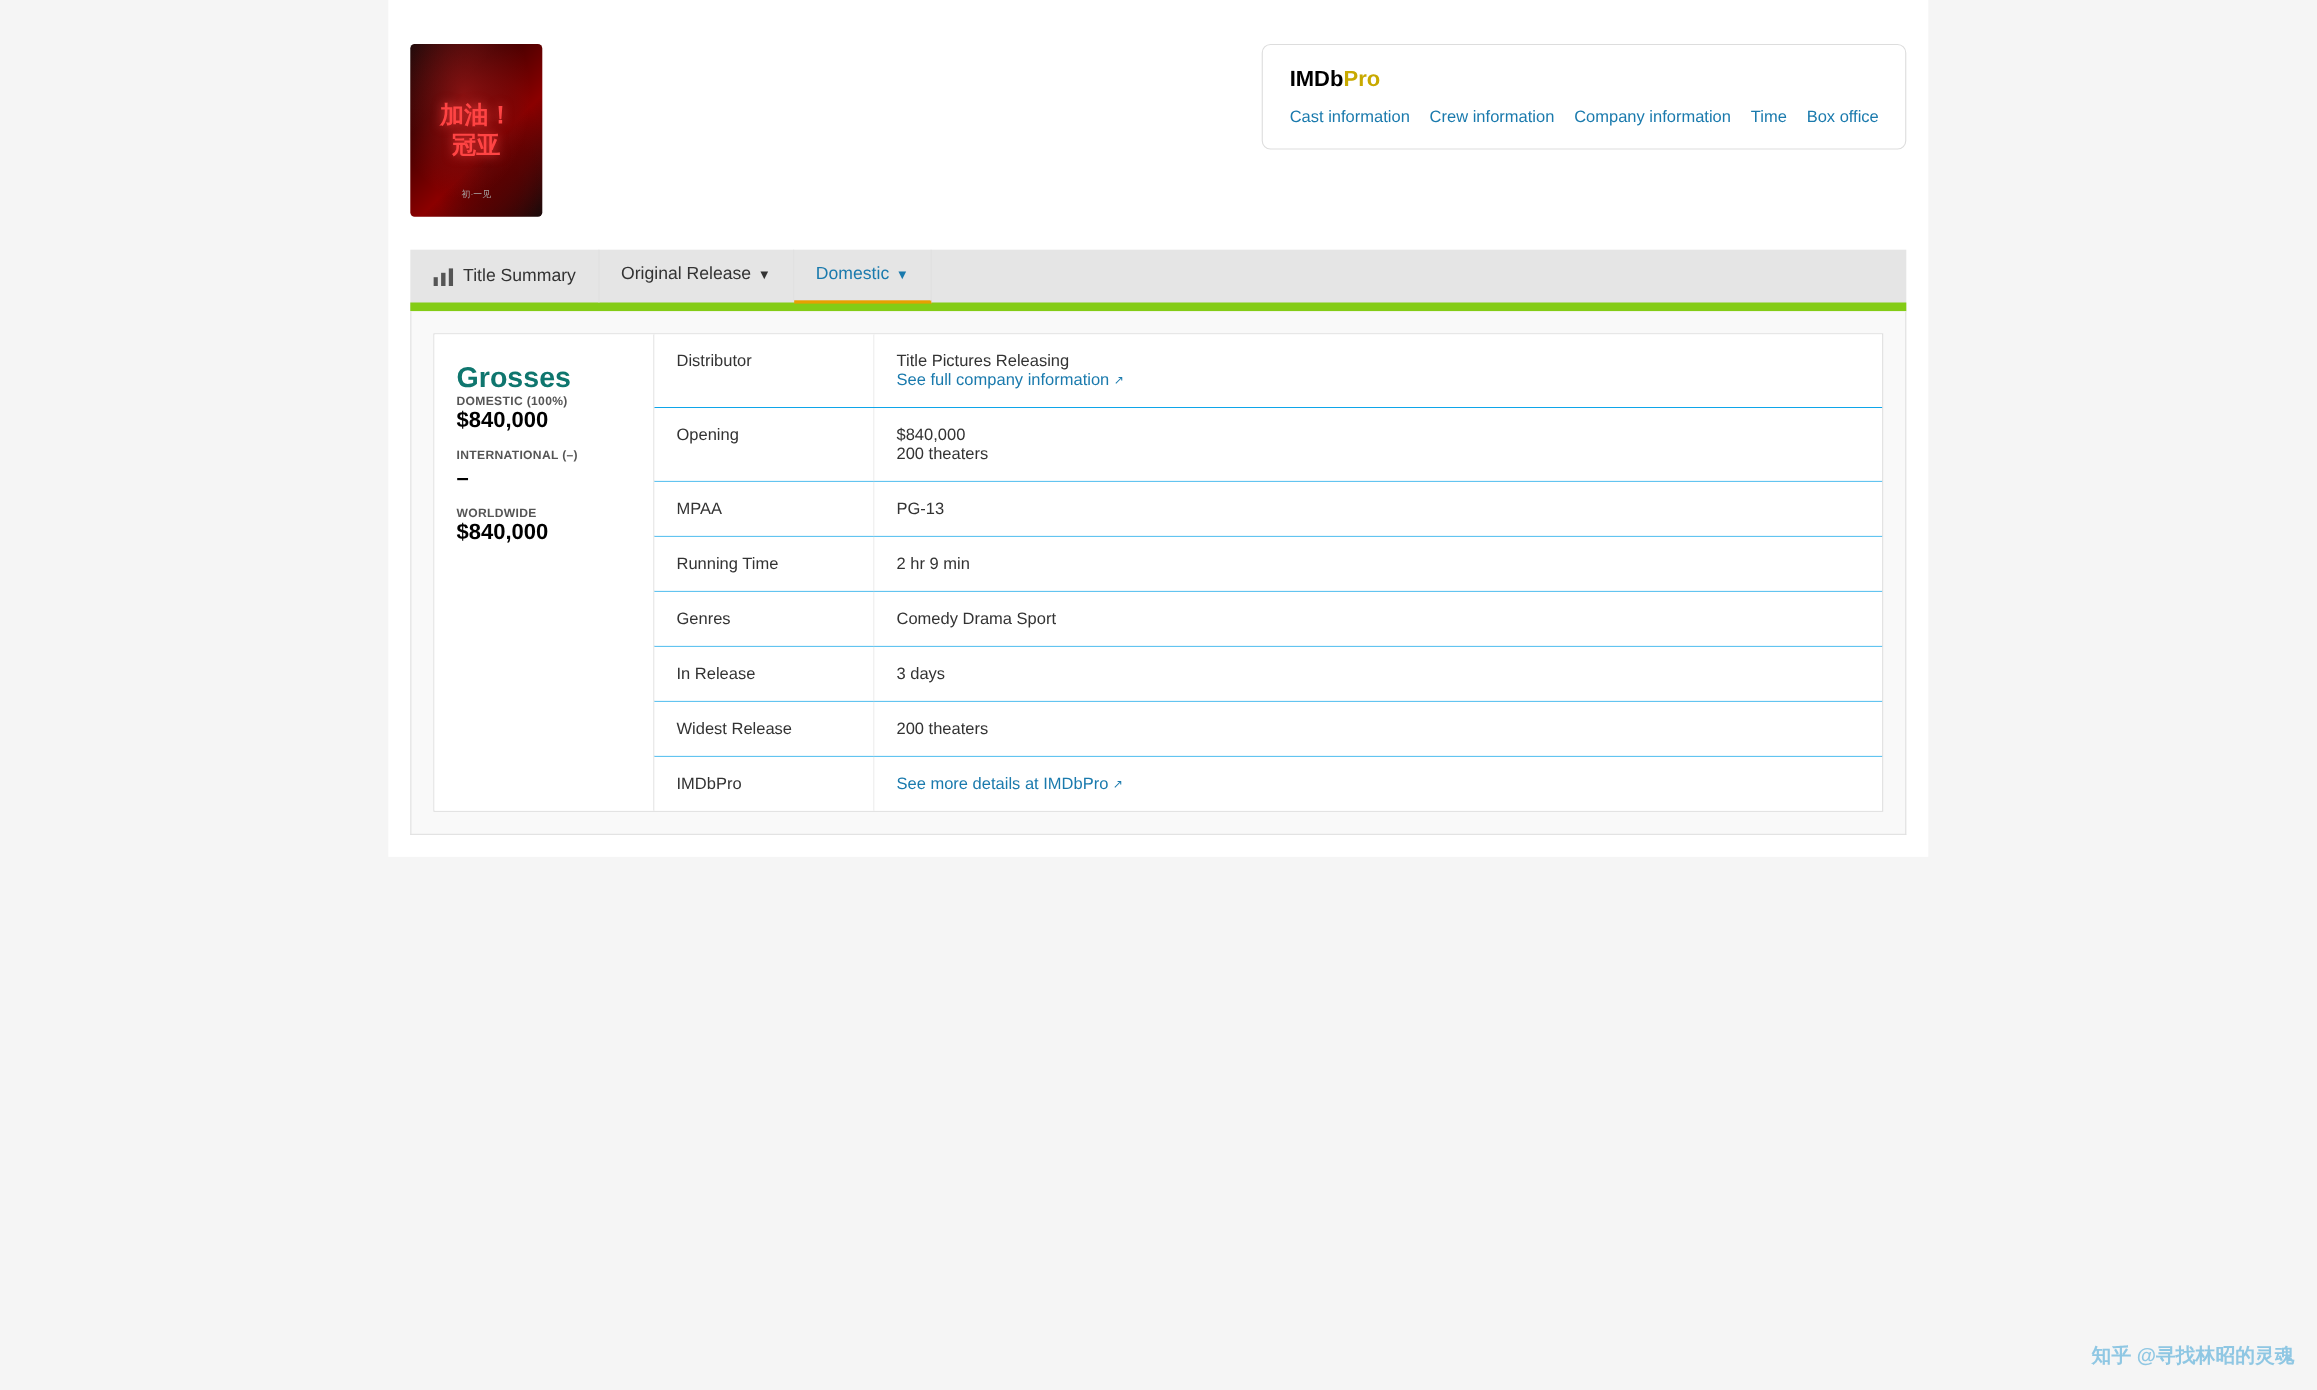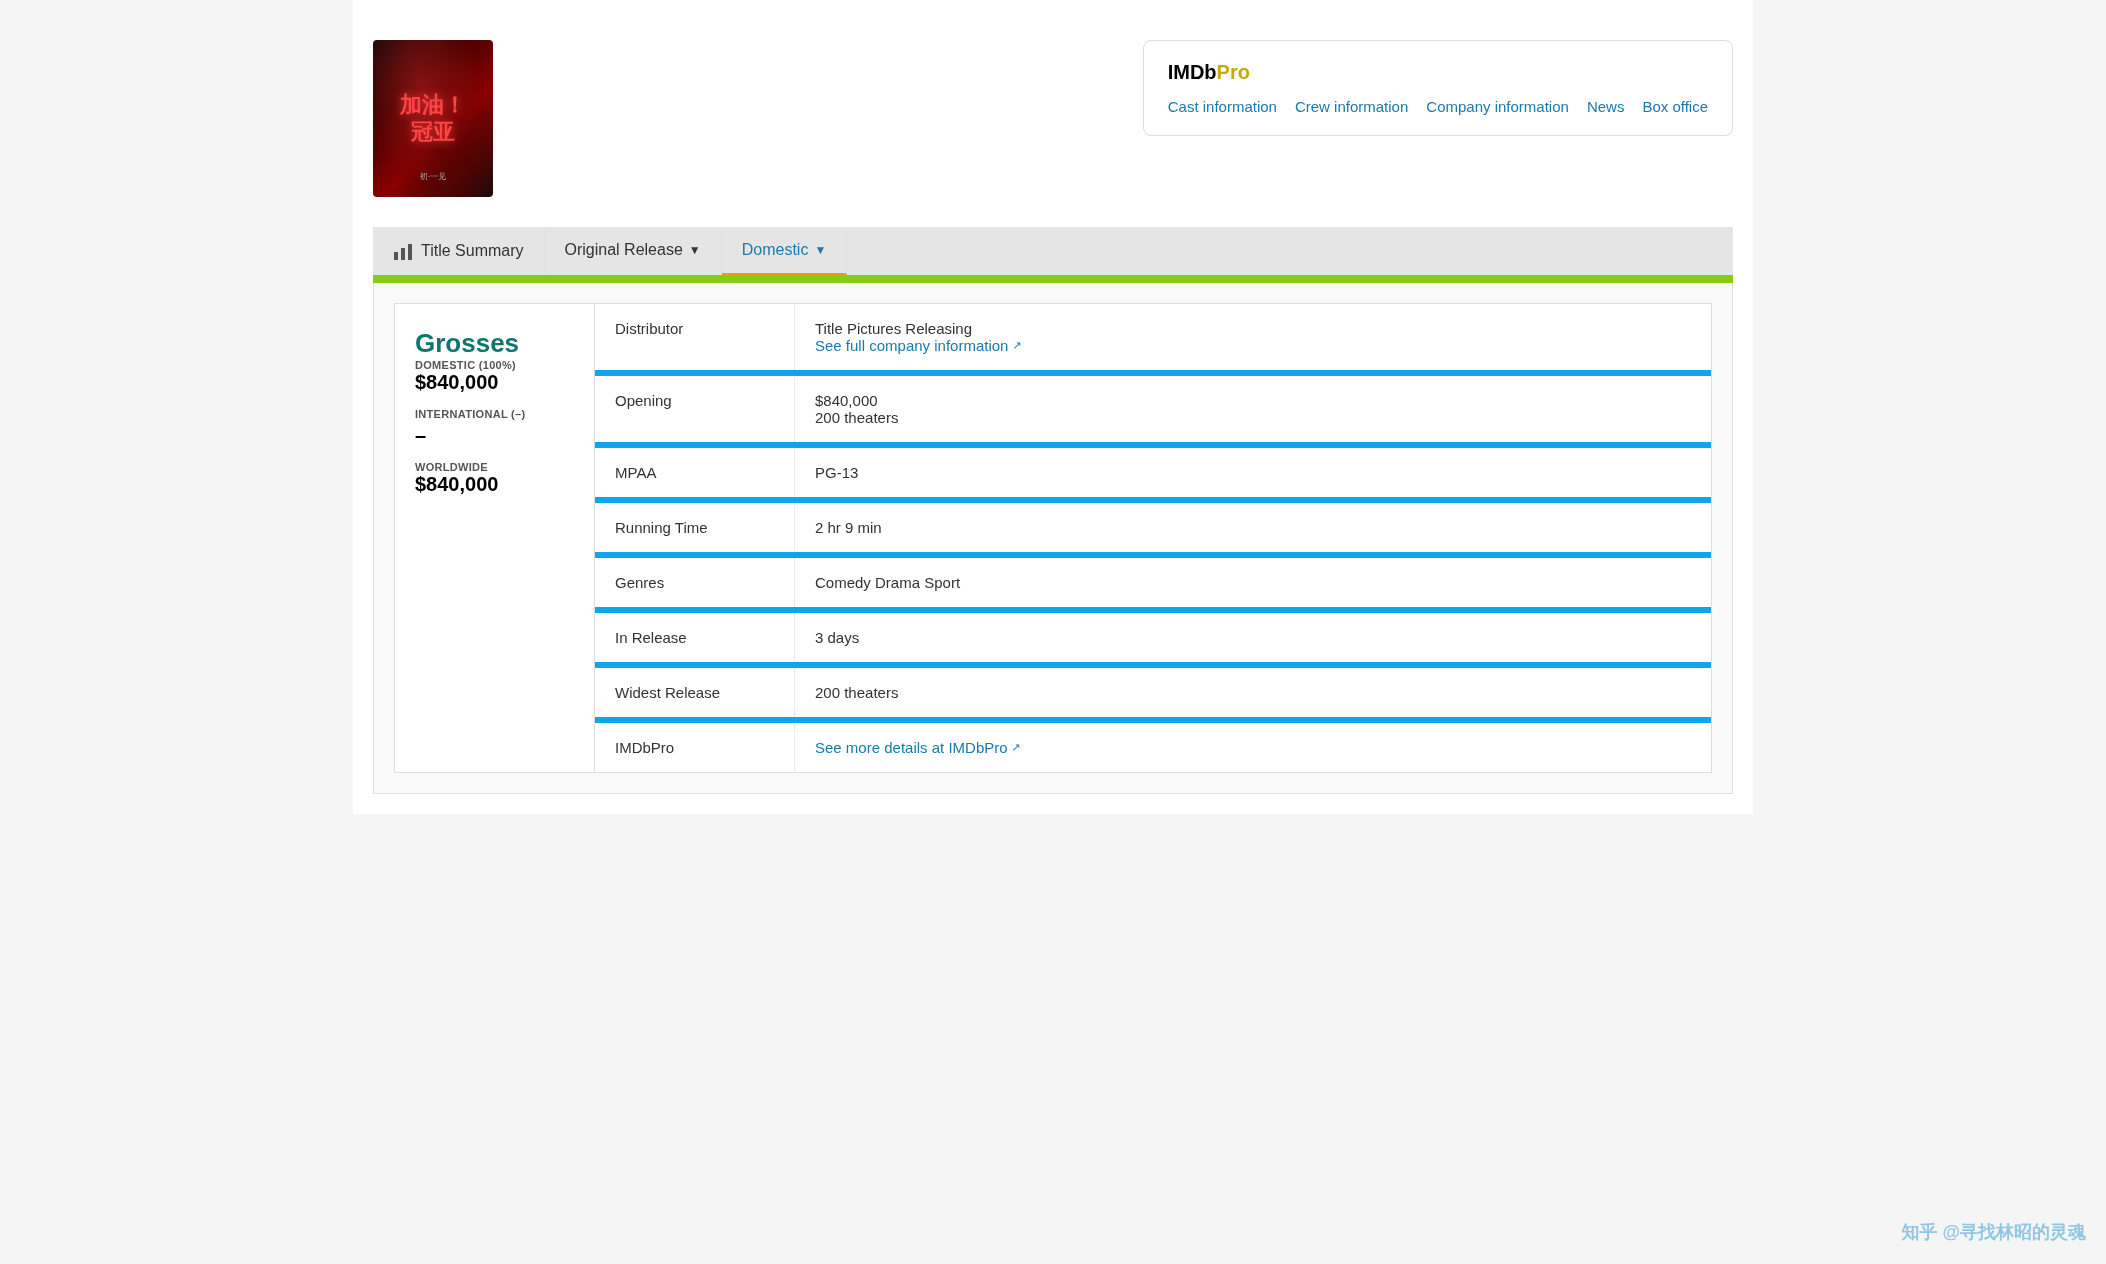--- a/index.html
+++ b/index.html
@@ -235,21 +235,21 @@
     }
 
     
     .details-table {
       width: 100%;
     }
 
     .detail-row {
       display: grid;
       grid-template-columns: 200px 1fr;
-      border-bottom: 6px solid #0ea5e9;
+      border-bottom: 1px solid #0ea5e9;
     }
 
     .detail-row:last-child {
       border-bottom: none;
     }
 
     .detail-label {
       padding: 16px 20px;
       font-size: 15px;
       color: #333;
@@ -309,21 +309,21 @@
     </div>
 
     <div class="imdbpro-card">
       <div class="imdbpro-logo">
         <span>IMDb</span><span class="pro">Pro</span>
       </div>
       <div class="imdbpro-links">
         <a class="imdbpro-link">Cast information</a>
         <a class="imdbpro-link">Crew information</a>
         <a class="imdbpro-link">Company information</a>
-        <a class="imdbpro-link">News</a>
+        <a class="imdbpro-link">Time</a>
         <a class="imdbpro-link">Box office</a>
       </div>
     </div>
   </div>
 
   <div class="tabs-section">
     <div class="title-summary-tab">
       <span class="tab-icon">
         <svg width="18" height="18" viewBox="0 0 18 18" fill="none">
           <rect x="0" y="10" width="4" height="8" fill="#555"></rect>

